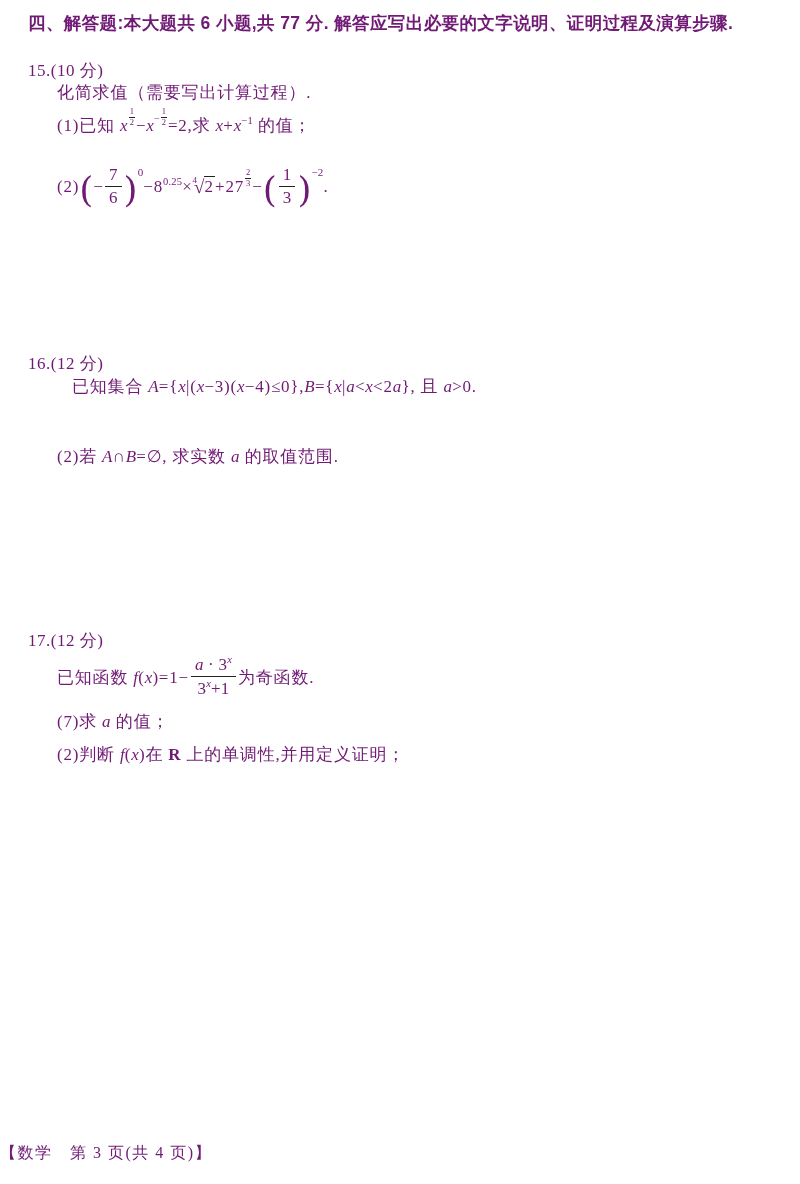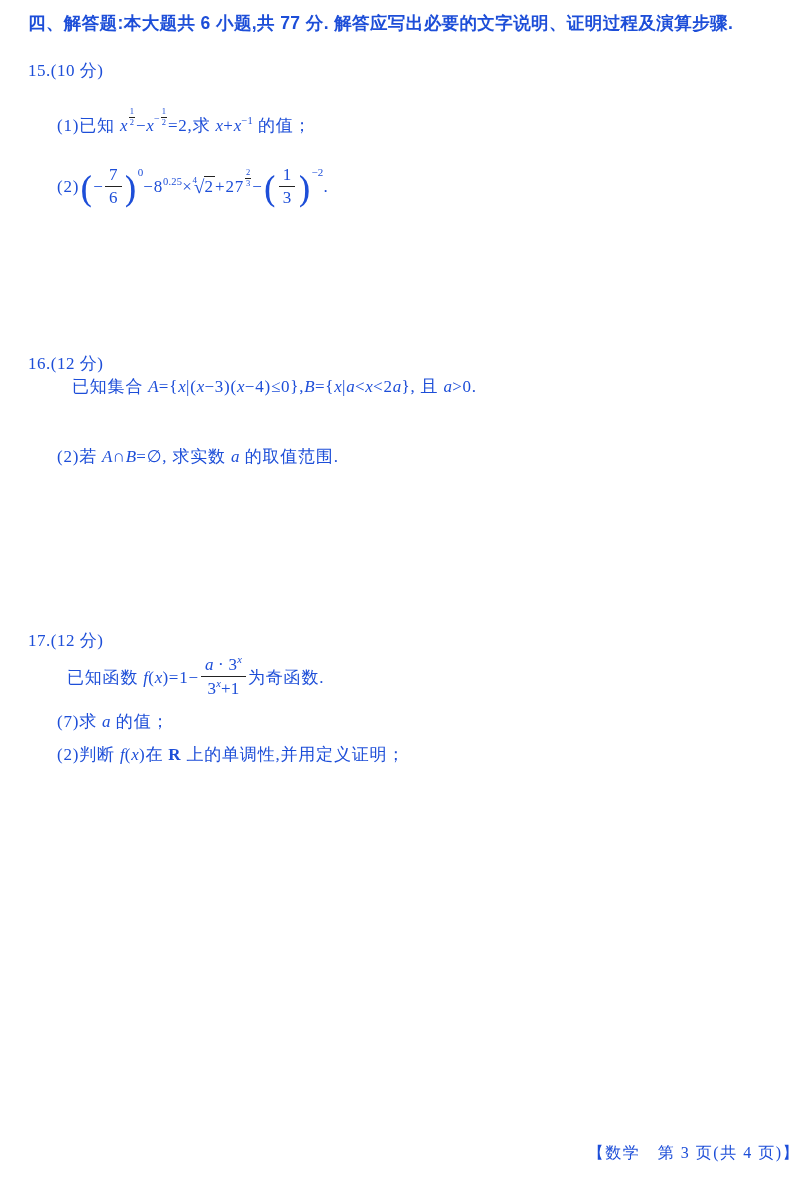--- a/index.html
+++ b/index.html
@@ -1,21 +1,21 @@
 <!DOCTYPE html>
 <html><head>
 <meta charset="utf-8">
 <style>
   html, body { margin: 0; padding: 0; }
   .page {
     position: relative;
     width: 800px;
     height: 1184px;
     background: #ffffff;
-    color: #1d4ed8;
+    color: #701a75;
     font-family: "Liberation Serif", "DejaVu Serif", serif;
     overflow: hidden;
     border-radius: 17px;
   }
   .hdr {
     position: absolute;
     left: 28px; top: 11px;
     width: 760px;
     font-family: "Liberation Sans", "DejaVu Sans", sans-serif;
     font-weight: bold;
@@ -59,47 +59,47 @@
   .rad { display: inline-block; letter-spacing: 0; }
   .ridx { font-size: 9px; vertical-align: 9px; margin-right: -3px; }
   .rsign { font-size: 19px; vertical-align: -1px; }
   .rbar {
     display: inline-block; border-top: 1.2px solid #222;
     padding: 0 2px 0 1px; margin-left: -1px; line-height: 1.15;
   }
   .footer {
     position: absolute;
     left: 0; right: 0; top: 1143px;
-    text-align: right;
+    text-align: left;
     font-size: 16px;
     letter-spacing: 1.5px;
-    padding-left: 16px;
   }
   
   #q15-label { left: 28px; top: 50px; }
   #q15-intro { left: 57px; top: 80px; }
   #q15-p1    { left: 57px; top: 106px; }
   #q15-p2    { left: 57px; top: 146px; }
   #q16-label { left: 28px; top: 343px; }
   #q16-intro { left: 52px; top: 374px; margin-left: 20px; }
   #q16-p1    { left: 57px; top: 411px; }
   #q16-p2    { left: 57px; top: 444px; }
   #q17-label { left: 28px; top: 620px; }
-  #q17-intro { left: 57px; top: 652px; margin-left: 10px; }
+  #q17-intro { left: 57px; top: 652px; }
   #q17-p1    { left: 57px; top: 709px; }
   #q17-p2    { left: 57px; top: 742px; }
   #q17-p3    { left: 57px; top: 778px; }
 </style>
 </head>
 <body>
 
 <div class="page">
   <div class="hdr">四、解答题:本大题共 6 小题,共 77 分. 解答应写出必要的文字说明、证明过程及演算步骤.</div>
 
   <div class="line lbl" id="q15-label">15.(10 分)</div>
+  <div class="line" id="q15-intro"><span class="mt">化简求值（需要写出计算过程）.</span></div>
   <div class="line" id="q15-p1"><span class="mt">(1)已知 </span><span class="mi">x</span><span class="supfrac"><span class="n">1</span><span class="d">2</span></span><span class="mt">−</span><span class="mi">x</span><span class="supneg">−</span><span class="supfrac"><span class="n">1</span><span class="d">2</span></span><span class="mt">=2,求 </span><span class="mi">x</span><span class="mt">+</span><span class="mi">x</span><span class="msup">−1</span><span class="mt"> 的值；</span></div>
   <div class="line tall" id="q15-p2"><span class="mt">(2)</span><span class="pgroup"><span class="bp">(</span><span class="mt">−</span><span class="frac"><span class="n">7</span><span class="d">6</span></span><span class="bp">)</span><span class="psup">0</span></span><span class="mt">−8</span><span class="msup">0.25</span><span class="mt">×</span><span class="rad"><span class="ridx">4</span><span class="rsign">√</span><span class="rbar">2</span></span><span class="mt">+27</span><span class="supfrac"><span class="n">2</span><span class="d">3</span></span><span class="mt">−</span><span class="pgroup"><span class="bp">(</span><span class="frac"><span class="n">1</span><span class="d">3</span></span><span class="bp">)</span><span class="psup">−2</span></span><span class="mt">.</span></div>
 
   <div class="line lbl" id="q16-label">16.(12 分)</div>
   <div class="line" id="q16-intro"><span class="mt">已知集合 </span><span class="mi">A</span><span class="mt">={</span><span class="mi">x</span><span class="mt">|(</span><span class="mi">x</span><span class="mt">−3)(</span><span class="mi">x</span><span class="mt">−4)≤0},</span><span class="mi">B</span><span class="mt">={</span><span class="mi">x</span><span class="mt">|</span><span class="mi">a</span><span class="mt">&lt;</span><span class="mi">x</span><span class="mt">&lt;2</span><span class="mi">a</span><span class="mt">}, 且 </span><span class="mi">a</span><span class="mt">&gt;0.</span></div>
   <div class="line" id="q16-p2"><span class="mt">(2)若 </span><span class="mi">A</span><span class="mt">∩</span><span class="mi">B</span><span class="mt">=∅, 求实数 </span><span class="mi">a</span><span class="mt"> 的取值范围.</span></div>
 
   <div class="line lbl" id="q17-label">17.(12 分)</div>
   <div class="line tall" id="q17-intro"><span class="mt">已知函数 </span><span class="mi">f</span><span class="mt">(</span><span class="mi">x</span><span class="mt">)=1−</span><span class="frac"><span class="n"><span class="mi">a</span><span class="mt"> · 3</span><span class="msup mi">x</span></span><span class="d"><span class="mt">3</span><span class="msup mi">x</span><span class="mt">+1</span></span></span><span class="mt">为奇函数.</span></div>
   <div class="line" id="q17-p1"><span class="mt">(7)求 </span><span class="mi">a</span><span class="mt"> 的值；</span></div>

